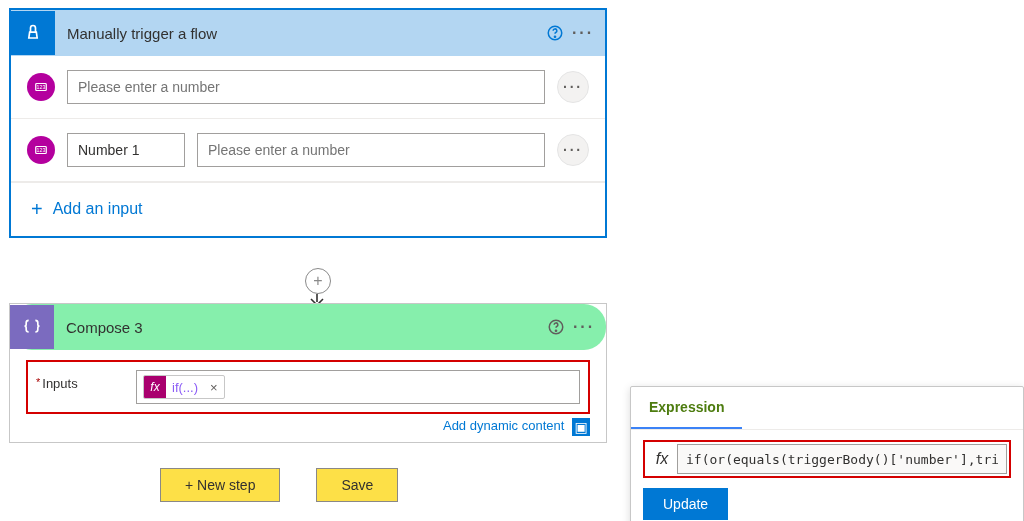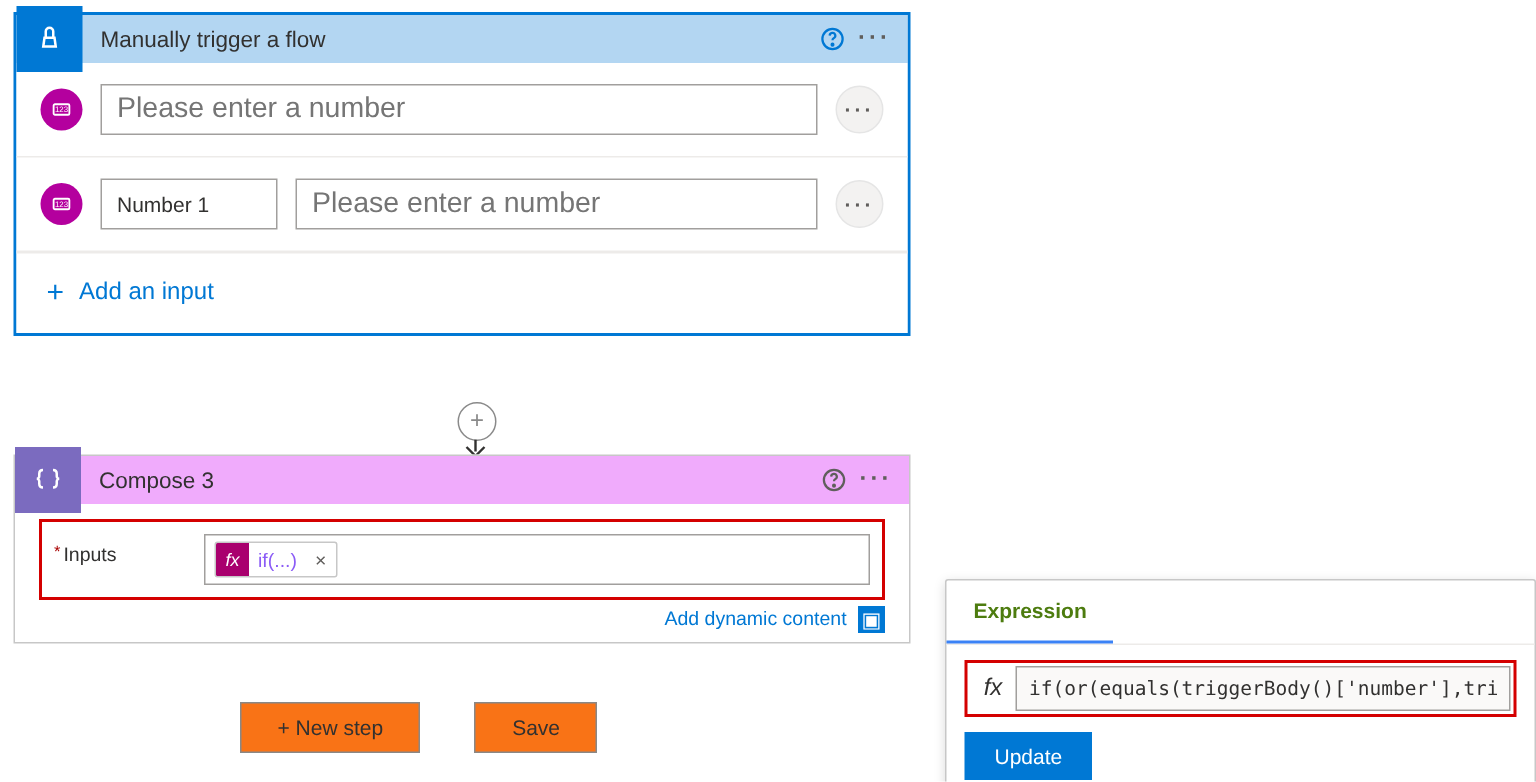--- a/index.html
+++ b/index.html
@@ -2,40 +2,40 @@
 <html><head>
 <meta charset="utf-8">
 <style>
   * { box-sizing: border-box; font-family: "Segoe UI", Arial, sans-serif; }
   body { margin: 0; background: #fff; width: 1024px; height: 521px; position: relative; overflow: hidden; }
 
   .card { border: 1px solid #c7c7c7; background: #fff; width: 598px; position: absolute; }
   .card.trigger { top: 8px; left: 9px; border: 2px solid #0078d4; }
   .card.compose { top: 303px; left: 9px; }
 
-  .card-header { display: flex; align-items: center; height: 32px; padding: 0 8px 0 0; }
+  .card-header { display: flex; align-items: center; height: 46px; padding: 0 8px 0 0; }
   .hdr-trigger { background: #b3d6f2; }
-  .hdr-compose { background: #f0abfc; }
+  .hdr-compose { background: #86efac; border-radius: 22px; }
 
   .hdr-icon { width: 44px; height: 44px; display: flex; align-items: center; justify-content: center; }
   .hdr-icon.blue { background: #0078d4; }
   .hdr-icon.purple { background: #7b6bbf; }
   .hdr-icon svg { width: 20px; height: 20px; }
 
   .hdr-title { flex: 1; padding-left: 12px; font-size: 15px; color: #323130; }
   .hdr-help, .hdr-menu { width: 28px; height: 28px; display: flex; align-items: center; justify-content: center; cursor: pointer; color: #605e5c; font-size: 16px; }
   .hdr-menu span { letter-spacing: 2px; font-weight: bold; }
 
   .card-body { background: #fff; padding: 0; }
   .param-row { display: flex; align-items: center; padding: 14px 16px; gap: 12px; border-bottom: 1px solid #edebe9; }
   .param-row:last-of-type { border-bottom: none; }
   .param-icon { width: 28px; height: 28px; border-radius: 50%; background: #b4009e; display: flex; align-items: center; justify-content: center; flex-shrink: 0; }
   .param-icon svg { width: 14px; height: 14px; }
   .param-name { width: 118px; height: 34px; border: 1px solid #a19f9d; padding: 6px 10px; font-size: 14px; color: #323130; }
-  .param-value { flex: 1; height: 34px; border: 1px solid #a19f9d; padding: 6px 10px; font-size: 19px; color: #605e5c; }
+  .param-value { flex: 1; height: 34px; border: 1px solid #a19f9d; padding: 6px 10px; font-size: 14px; color: #605e5c; }
   .param-more { width: 32px; height: 32px; border-radius: 50%; background: #f3f2f1; border: 1px solid #e5e5e5; display: flex; align-items: center; justify-content: center; cursor: pointer; color: #605e5c; font-size: 14px; letter-spacing: 2px; font-weight: bold; }
 
   .add-input { padding: 16px 20px; border-top: 1px solid #edebe9; }
   .add-input-btn { display: inline-flex; align-items: center; gap: 10px; color: #0078d4; font-size: 16px; cursor: pointer; }
   .add-input-btn .plus { font-size: 20px; line-height: 1; }
 
   .connector { position: absolute; left: 305px; top: 268px; width: 24px; text-align: center; }
   .connector .circ { width: 26px; height: 26px; border: 1px solid #8a8a8a; border-radius: 50%; background: #fff; color: #8a8a8a; font-size: 16px; line-height: 24px; margin: 0 auto; cursor: pointer; }
   .connector .arrow { margin-top: -2px; }
   .connector .arrow svg { width: 18px; height: 12px; }
@@ -47,21 +47,21 @@
   .inputs-field { flex: 1; min-height: 34px; border: 1px solid #a19f9d; padding: 4px 6px; display: flex; align-items: center; }
   .token { display: inline-flex; align-items: center; background: #fff; border: 1px solid #c7c7c7; border-radius: 2px; height: 24px; overflow: hidden; font-size: 13px; }
   .token .tk-ic { width: 22px; height: 24px; background: #a9006e; color: #fff; display: flex; align-items: center; justify-content: center; font-style: italic; font-size: 12px; }
   .token .tk-lab { padding: 0 6px; color: #8b5cf6; }
   .token .tk-x { padding: 0 6px; color: #605e5c; cursor: pointer; }
   .addDyn-row { text-align: right; padding: 4px 0 0 0; font-size: 13px; }
   .addDyn-row a { color: #0078d4; cursor: pointer; text-decoration: none; }
   .addDyn-row .sq { display: inline-block; width: 18px; height: 18px; background: #0078d4; color: #fff; font-size: 14px; line-height: 18px; text-align: center; margin-left: 4px; vertical-align: middle; }
 
   .btn-row { position: absolute; top: 468px; left: 160px; display: flex; gap: 36px; }
-  .footer-btn { border: 1px solid #8a8886; background: #f97316; padding: 8px 24px; font-size: 14px; color: #323130; cursor: pointer; }
+  .footer-btn { border: 1px solid #8a8886; background: #fde047; padding: 8px 24px; font-size: 14px; color: #323130; cursor: pointer; }
 
   .expr-panel { position: absolute; top: 386px; left: 630px; width: 394px; background: #fff; border: 1px solid #c7c7c7; border-radius: 2px; box-shadow: 0 2px 8px rgba(0,0,0,0.15); }
   .ep-tabs { display: flex; border-bottom: 1px solid #edebe9; }
   .ep-tab { padding: 12px 18px; font-size: 14px; cursor: pointer; color: #605e5c; }
   .ep-tab.active { color: #4d7c0f; font-weight: 600; border-bottom: 2px solid #3b82f6; }
   .ep-body { padding: 10px 12px 10px 12px; }
   .ep-row { display: flex; align-items: center; border: 2px solid #d40000; padding: 2px; }
   .ep-fx { width: 30px; font-style: italic; font-size: 16px; color: #323130; text-align: center; }
   .ep-input { flex: 1; border: 1px solid #a19f9d; background: #faf9f8; font-family: Consolas, monospace; font-size: 13px; padding: 6px 8px; color: #323130; outline: none; height: 30px; overflow: hidden; white-space: nowrap; }
   .ep-update { margin-top: 10px; background: #0078d4; color: #fff; border: none; padding: 8px 20px; font-size: 14px; cursor: pointer; }

